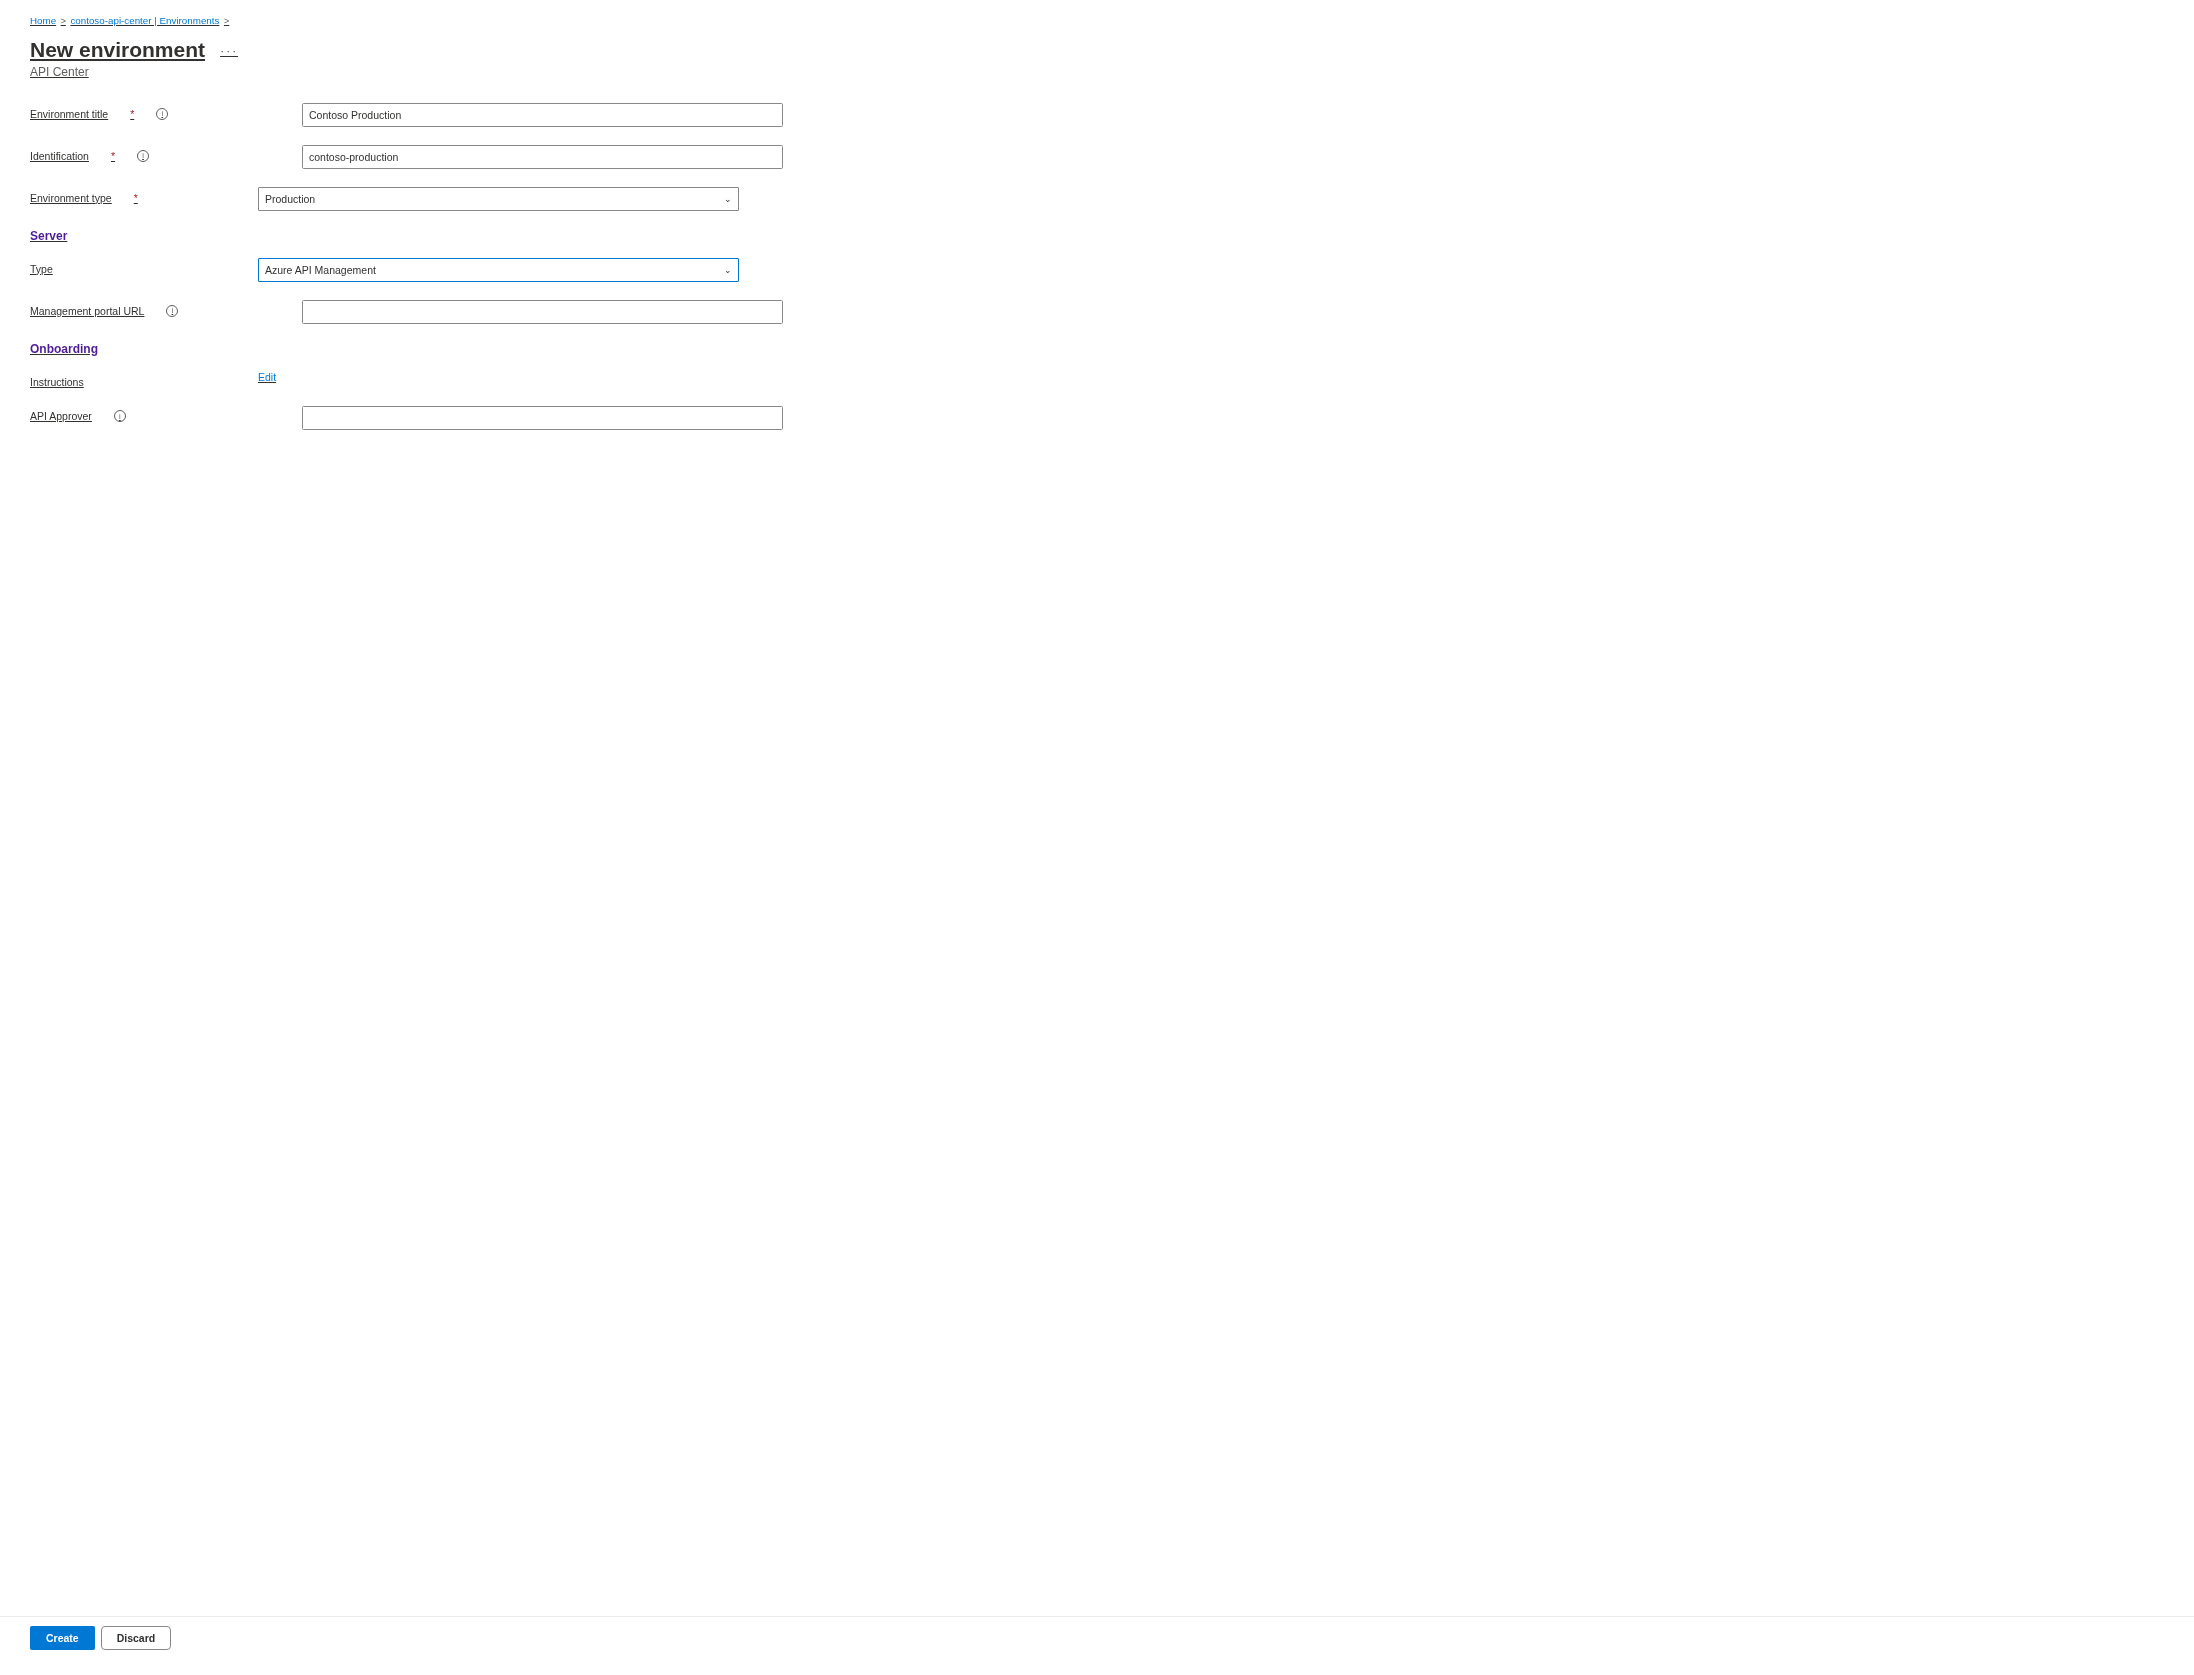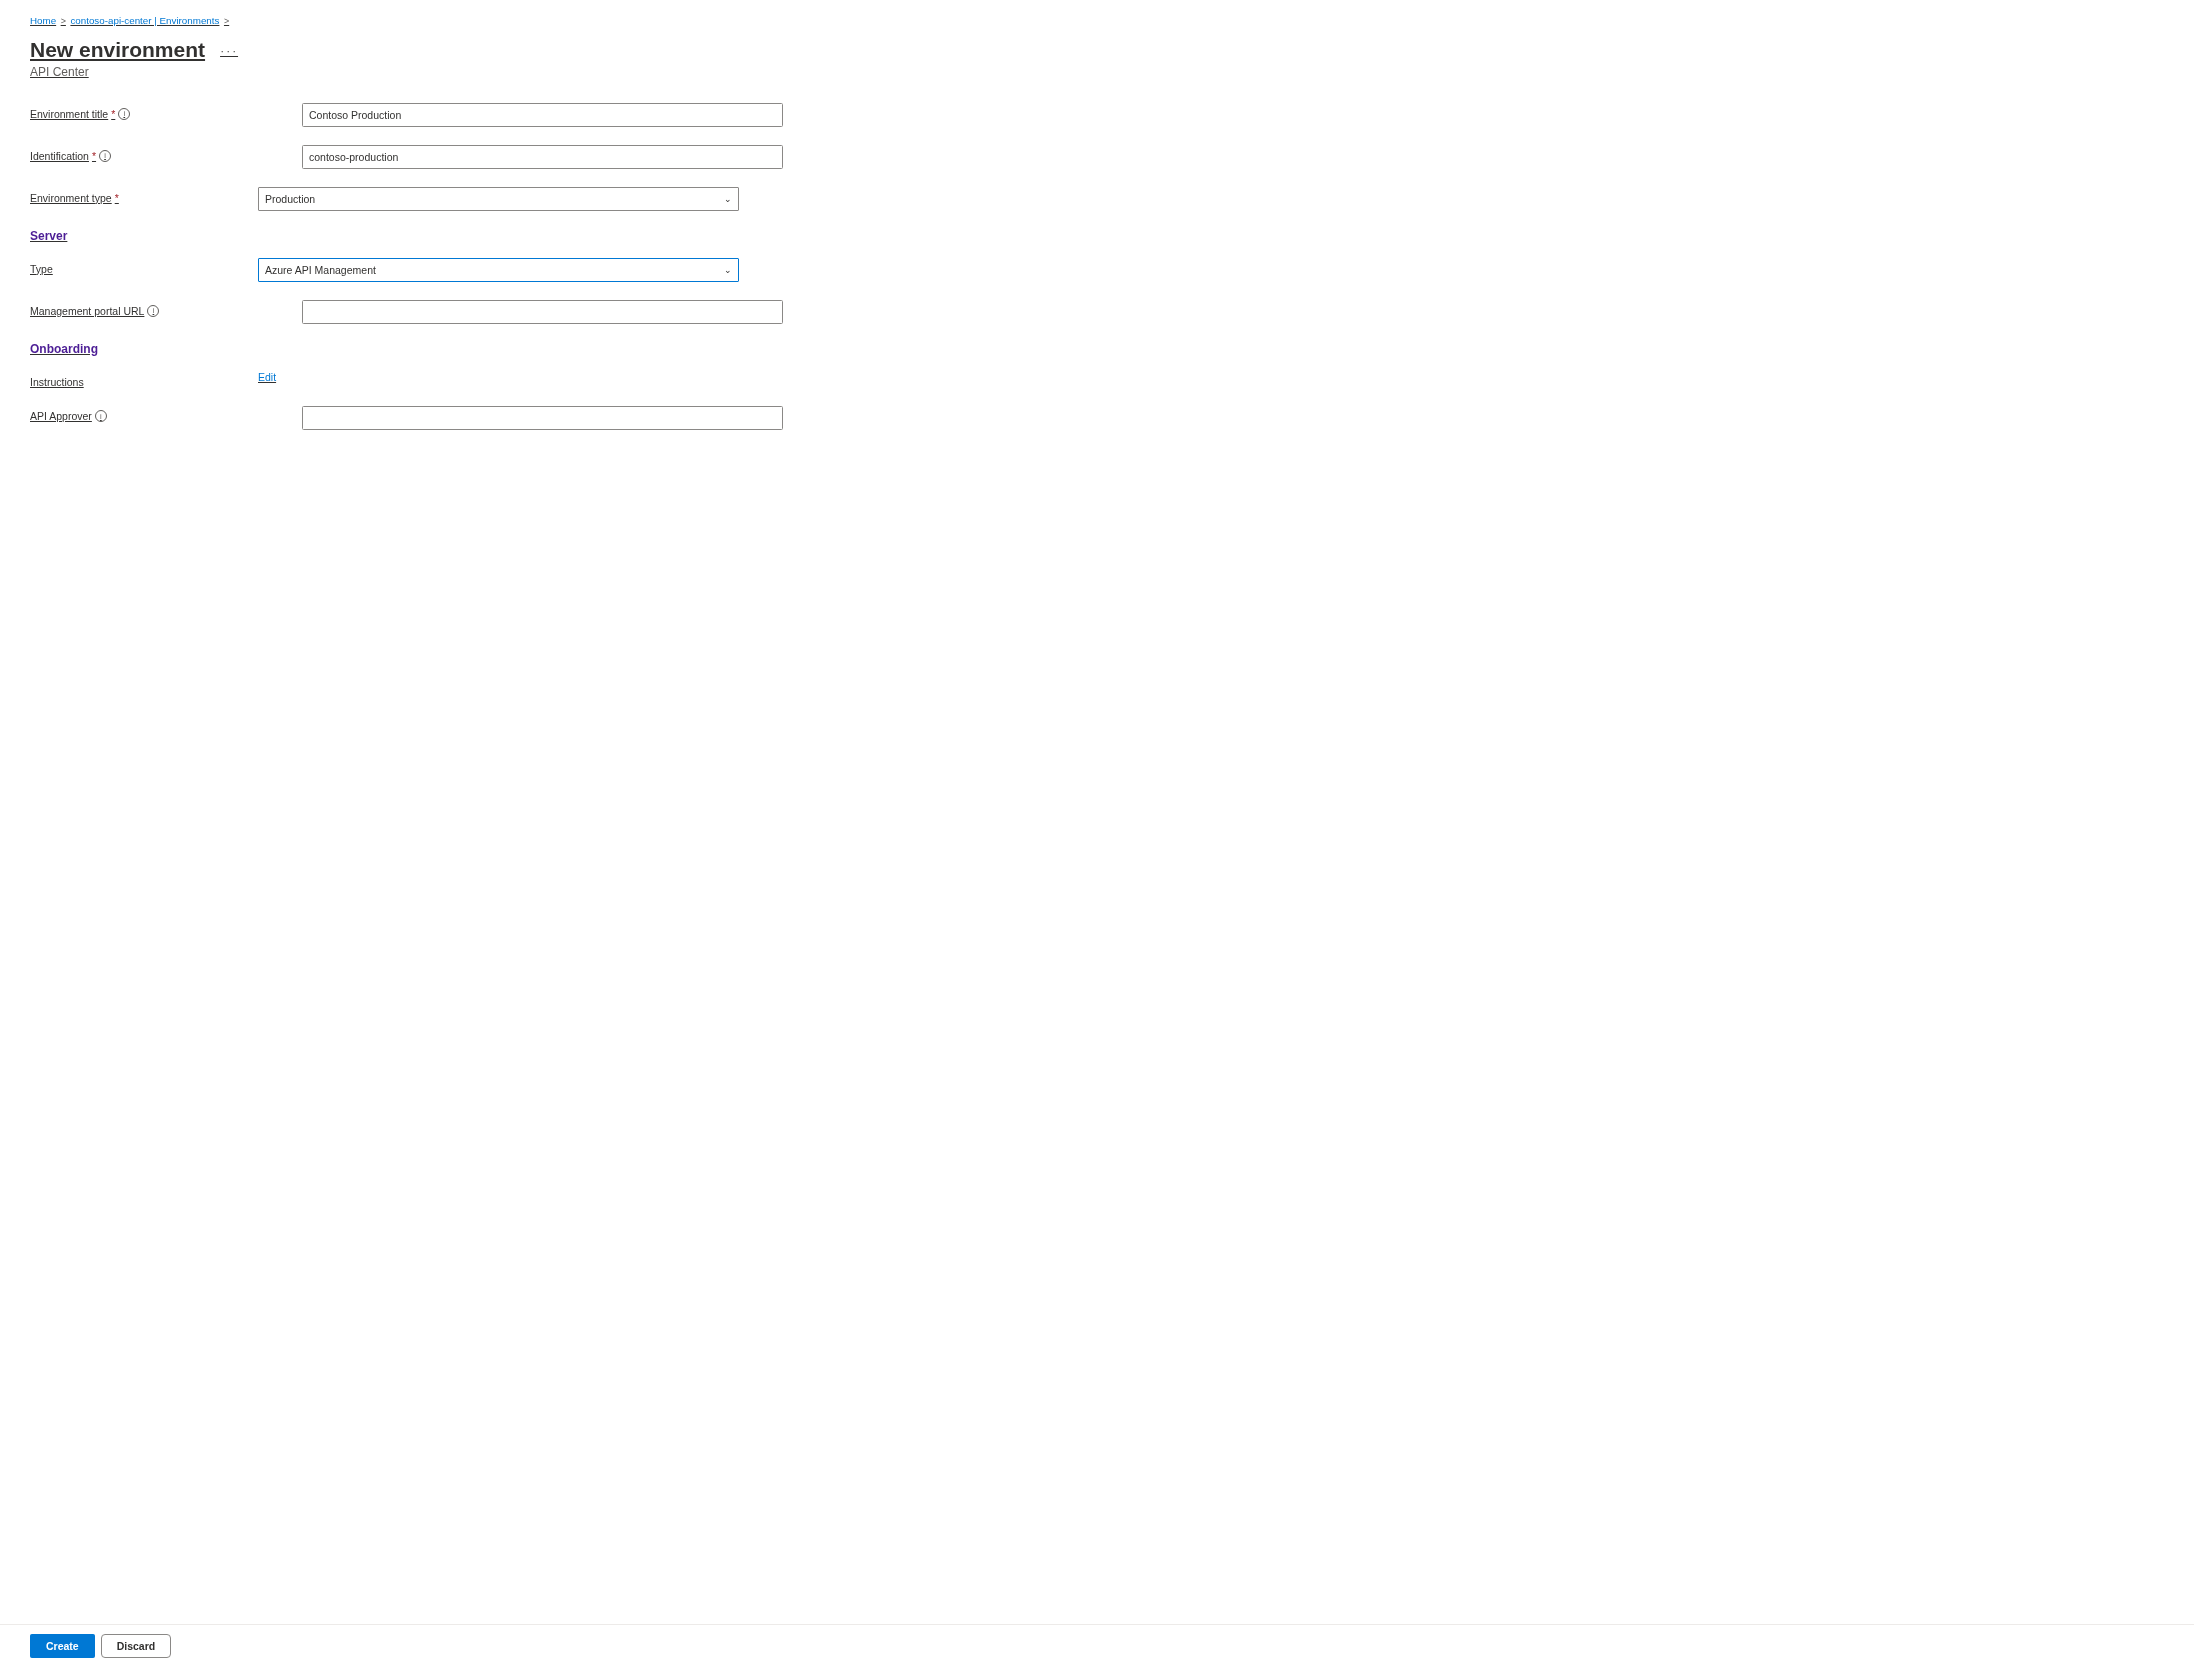--- a/index.html
+++ b/index.html
@@ -87,21 +87,21 @@
       width: 210px;
       flex-shrink: 0;
       padding-top: 4.5px;
     }
 
     .form-label {
       font-size: 10.5px;
       color: #323130;
       display: flex;
       align-items: center;
-      gap: 3px;
+      gap: 22px;
     }
 
     .form-label .required {
       color: #a4262c;
       font-size: 10.5px;
     }
 
     .info-icon {
       display: inline-flex;
       align-items: center;
@@ -188,21 +188,21 @@
 
     .edit-link {
       color: #0078d4;
       text-decoration: none;
       cursor: pointer;
       font-size: 10.5px;
     }
 
     .bottom-bar {
       position: fixed;
-      bottom: 8px;
+      bottom: 16px;
       left: 0;
       right: 0;
       background: #ffffff;
       border-top: 0.8px solid #edebe9;
       padding: 9px 30px;
       display: flex;
       gap: 6px;
       z-index: 100;
     }
 

